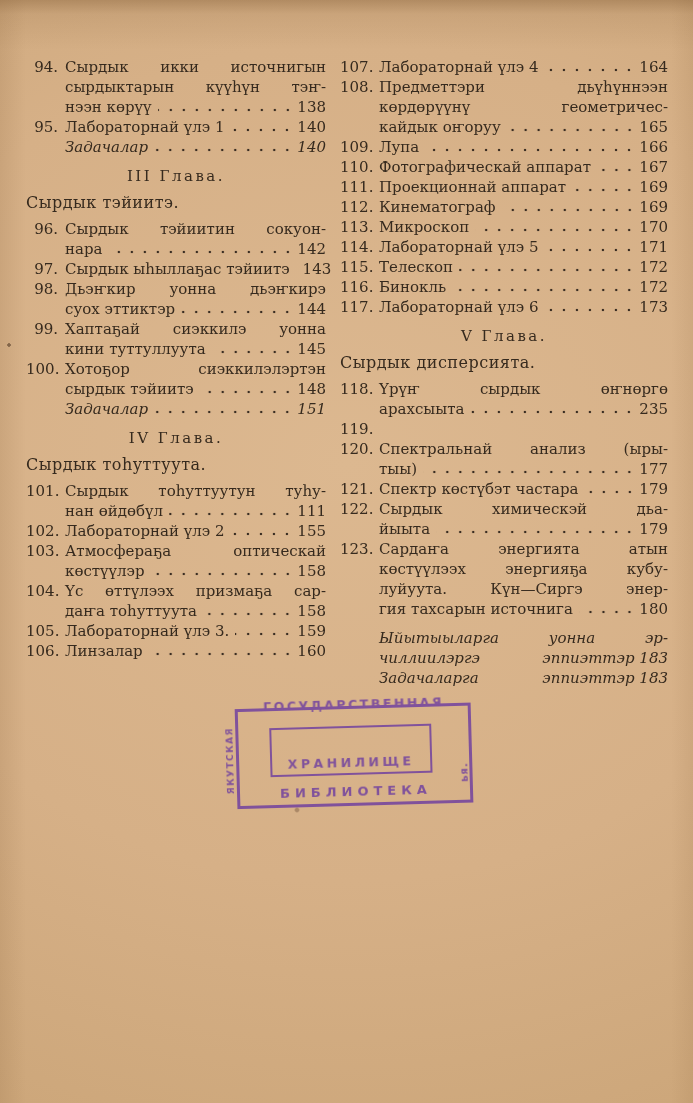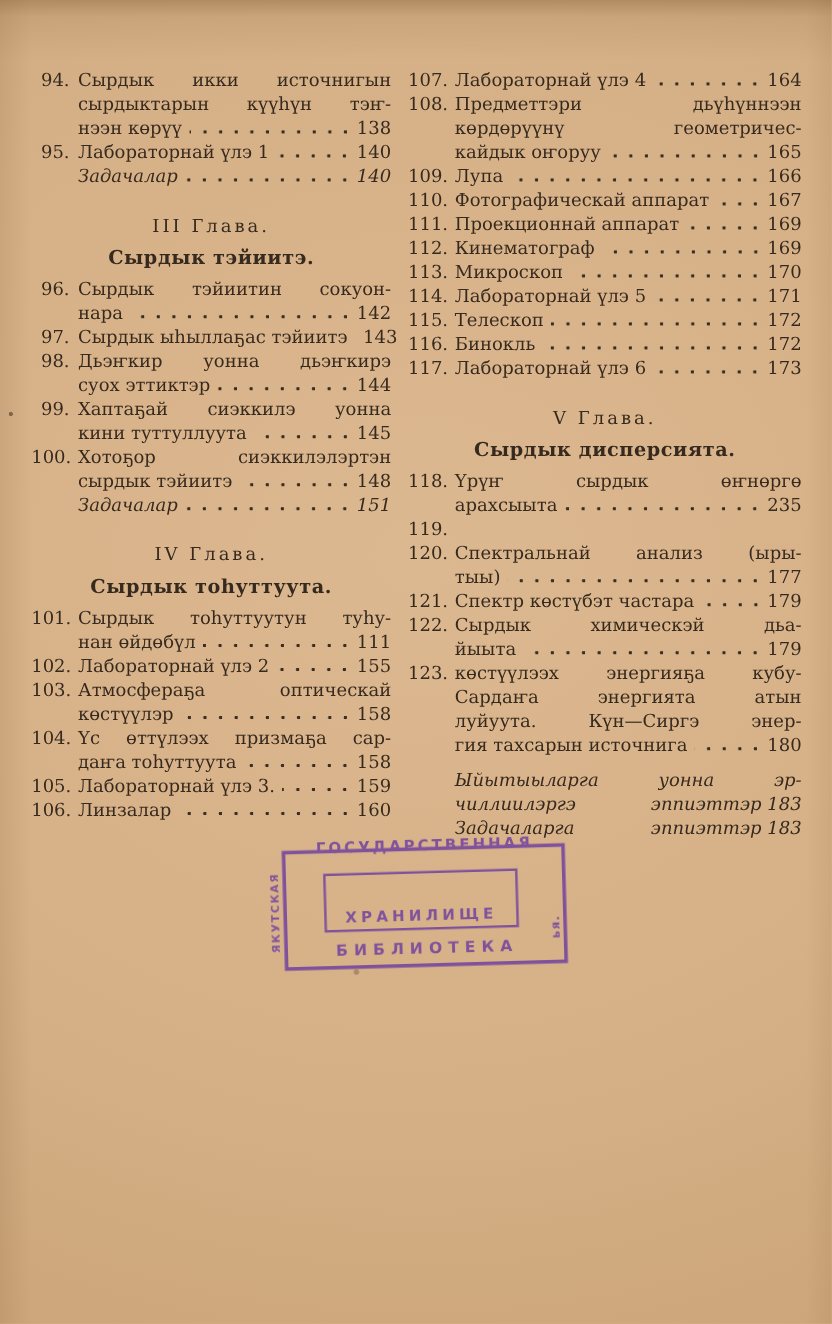--- a/index.html
+++ b/index.html
@@ -31,22 +31,22 @@
   .jline{text-align:justify;text-align-last:justify;}
   .lastline{display:flex;}
   .lltext{white-space:nowrap;}
   .fill{
     flex:1;min-width:4px;margin:0 3px 0 6px;
     background-image:radial-gradient(circle at 6px 13px, #3a2d22 1.35px, rgba(0,0,0,0) 1.6px);
     background-size:13px 20px;background-repeat:repeat-x;background-position:right 0 top 0;
   }
   .fill.nodots{background:none;}
   .pagenum{white-space:nowrap;}
-  .chapter{text-align:center;letter-spacing:2.5px;margin:21px 0 7px;}
-  .chapter-sub{text-align:center;font-weight:bold;font-size:16px;letter-spacing:0.5px;margin:0 0 6px;}
+  .chapter{text-align:center;letter-spacing:2.5px;margin:9px 0 7px;}
+  .chapter-sub{text-align:left;font-weight:normal;font-size:16px;letter-spacing:0.5px;margin:0 0 6px;}
   .entries{margin:0;}
   .entries.answers{margin-top:9px;}
 
   
   .stamp{
     position:absolute;left:224px;top:698px;width:248px;height:114px;
     color:#6d3da0;opacity:0.82;transform:rotate(-1.6deg);filter:blur(0.3px);
     font-family:"DejaVu Sans","Liberation Sans",sans-serif;font-weight:bold;
   }
   .stamp-outer{position:absolute;left:12px;right:0;top:8px;bottom:6px;border:3px solid currentColor;}
@@ -403,22 +403,22 @@
             <div class="lastline">
               <span class="lltext">йыыта</span>
               <span class="fill"></span>
               <span class="pagenum">179</span>
             </div>
           </div>
         </div>
         <div class="entry">
           <span class="num">123.</span>
           <div class="ebody">
+            <div class="jline">Сардаҥа энергията атын</div>
             <div class="jline">көстүүлээх энергияҕа кубу-</div>
-            <div class="jline">Сардаҥа энергията атын</div>
             <div class="jline">луйуута. Күн—Сиргэ энер-</div>
             <div class="lastline">
               <span class="lltext">гия тахсарын источнига</span>
               <span class="fill"></span>
               <span class="pagenum">180</span>
             </div>
           </div>
         </div>
       </div>
       <div class="entries answers">

